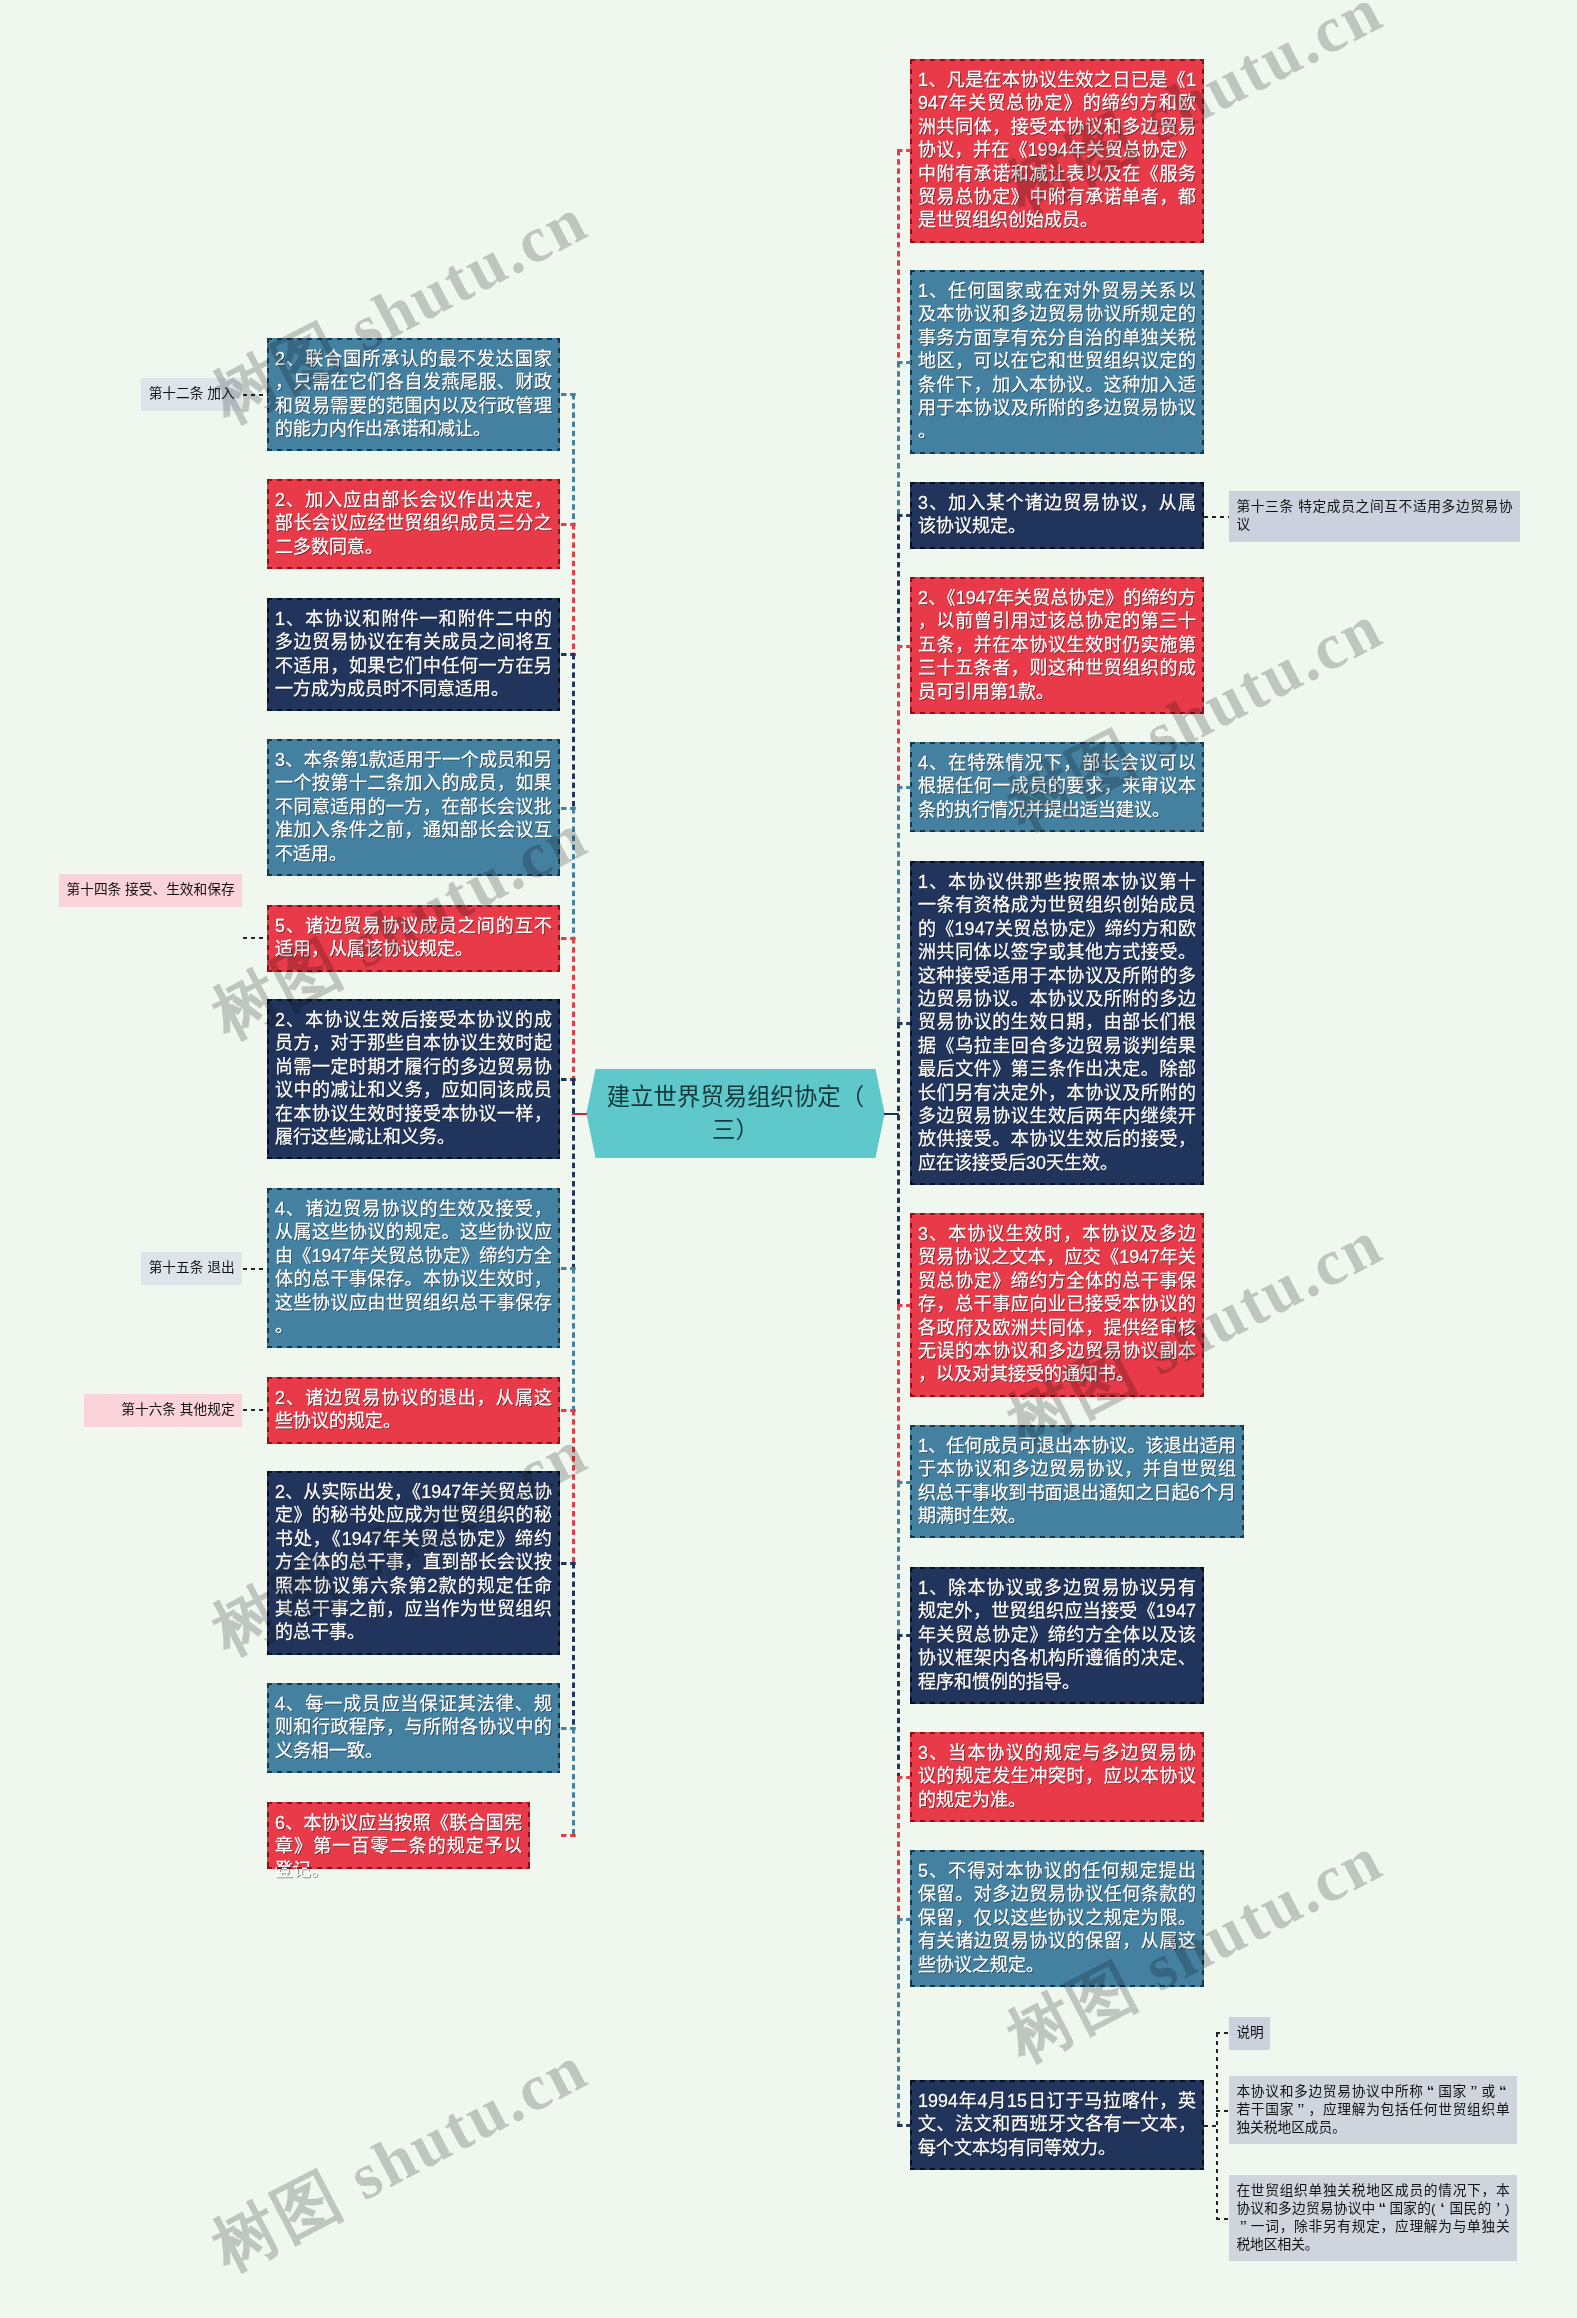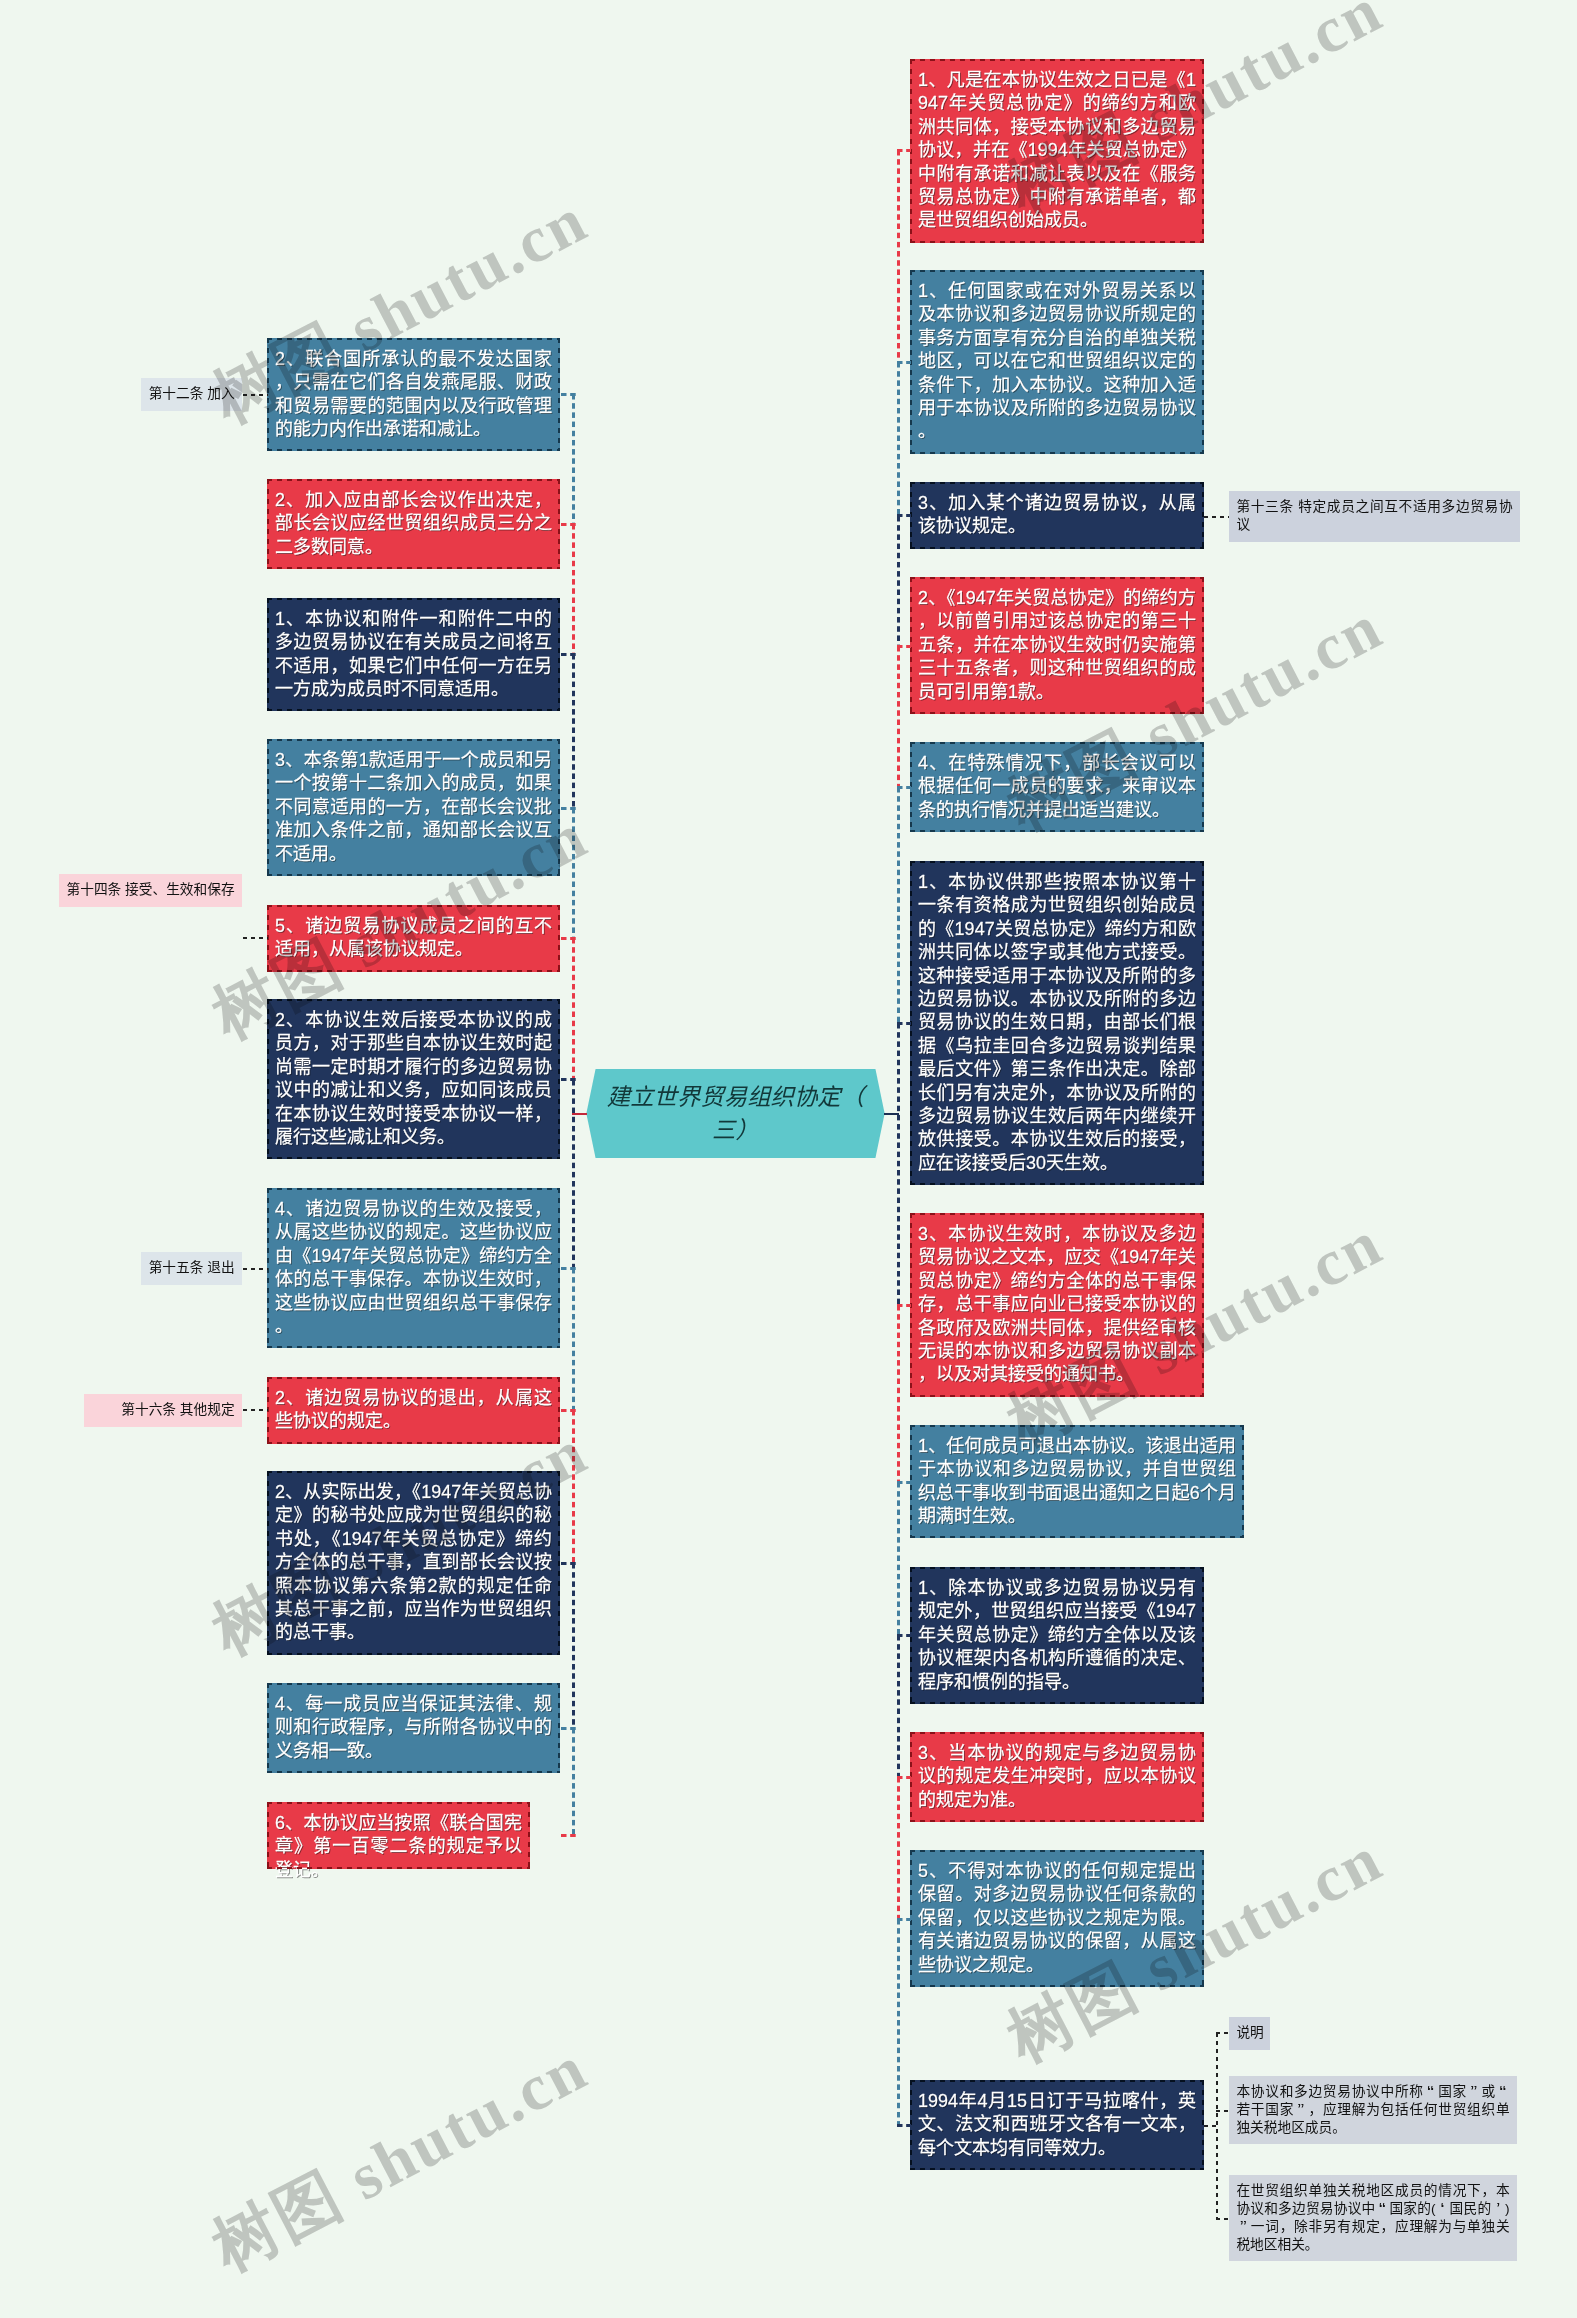--- a/index.html
+++ b/index.html
@@ -21,21 +21,21 @@
     linear-gradient(to right,var(--bd) 5px,transparent 5px),
     linear-gradient(var(--bd) 5px,transparent 5px),
     linear-gradient(var(--bd) 5px,transparent 5px);
   background-repeat:repeat-x,repeat-x,repeat-y,repeat-y;
   background-size:10px 1.8px,10px 1.8px,1.8px 10px,1.8px 10px;
   background-position:0 0,0 100%,0 0,100% 0;}
 .label{position:absolute;box-sizing:border-box;color:#121212;font-size:13.7px;line-height:18px;white-space:nowrap;
   padding:7.4px;}
 .note{position:absolute;box-sizing:border-box;color:#121212;font-size:13.7px;line-height:18px;
   padding:7.4px;word-break:break-all;line-break:anywhere;text-align:justify;}
-.hexwrap{position:absolute;font-style:italic;}
+.hexwrap{position:absolute;}
 .hexwrap svg{position:absolute;left:0;top:0;}
 .hextext{position:absolute;left:0;top:0;width:100%;height:100%;display:flex;align-items:center;
   justify-content:center;color:#12383a;font-size:23.4px;line-height:33px;text-align:center;
   padding:0 17px;box-sizing:border-box;word-break:break-all;line-break:anywhere;}
 .vline{position:absolute;width:2.5px;background-size:2.5px 9.2px;background-repeat:repeat-y;}
 .hline{position:absolute;height:2.5px;background-size:9.2px 2.5px;background-repeat:repeat-x;}
 .hthin{position:absolute;height:1.8px;background-size:8px 1.8px;background-repeat:repeat-x;}
 .vthin{position:absolute;width:1.8px;background-size:1.8px 8px;background-repeat:repeat-y;}
 .hsolid{position:absolute;height:1.8px;}
 .fw{display:inline-block;width:0.69em;text-align:center;font-size:1.45em;line-height:0.69em;vertical-align:-0.175em;overflow:hidden;}

